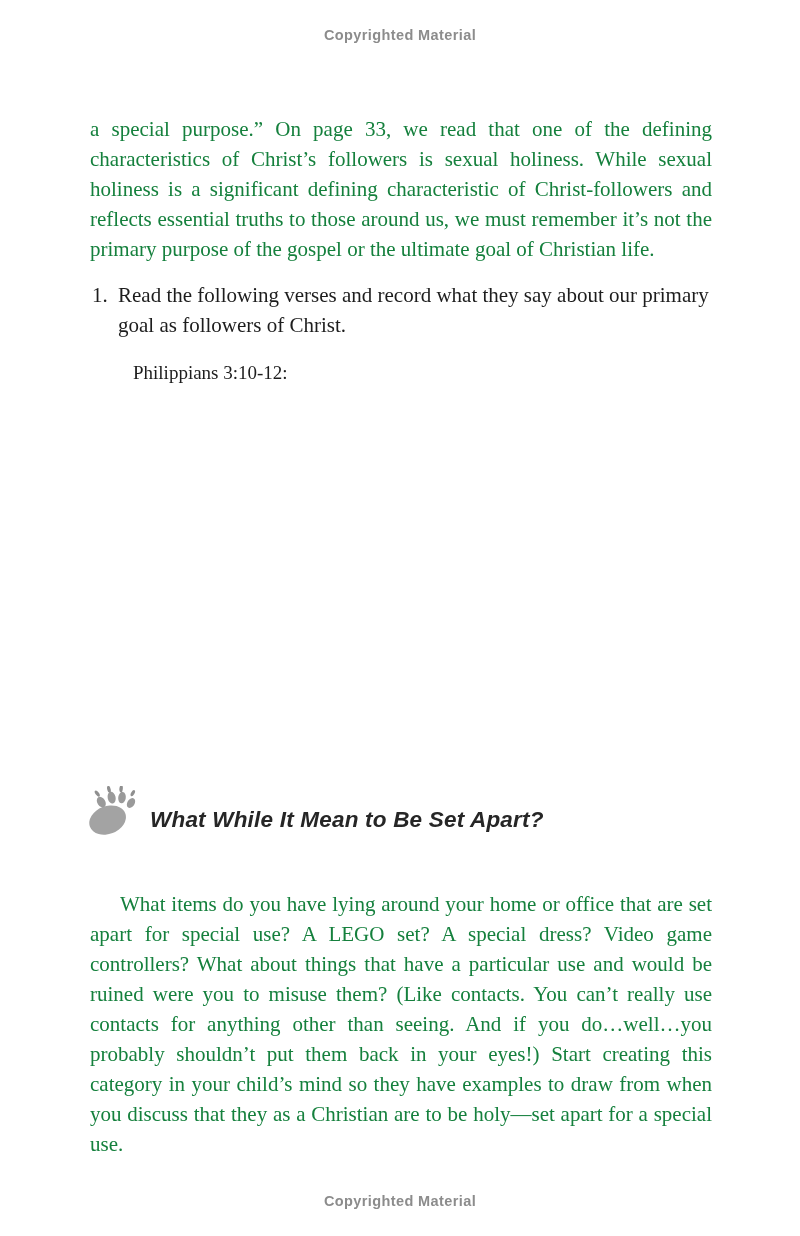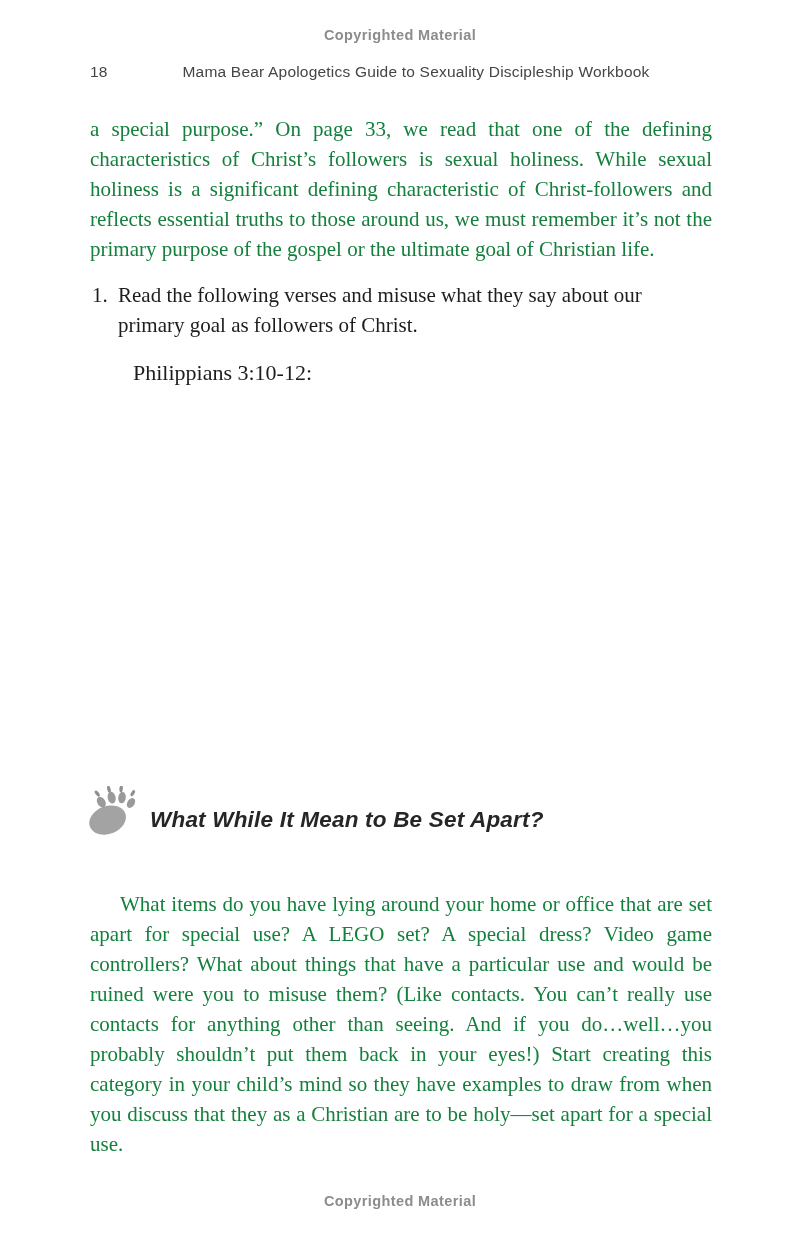--- a/index.html
+++ b/index.html
@@ -73,21 +73,21 @@
   .exercise-item .item-number {
     flex: 0 0 26px;
   }
   .exercise-item .item-text {
     flex: 1;
   }
 
   .verse-prompt {
     position: absolute;
     left: 133px;
-    font-size: 22px;
+    font-size: 19px;
     line-height: 30px;
     color: #1d1d1d;
   }
   .verse-1 { top: 358px; }
   .verse-2 { top: 561px; }
 
   .answer-space {
     position: absolute;
     left: 90px;
     width: 622px;
@@ -125,30 +125,26 @@
     text-indent: 30px;
   }
 </style>
 </head>
 <body>
 
 <div class="page">
 
   <div class="copyright-mark copyright-top">Copyrighted Material</div>
 
-  <div class="running-header">
-    <span class="page-num">18</span>
-    <span class="run-title">Mama Bear Apologetics Guide to Sexuality Discipleship Workbook</span>
-  </div>
 
   <p class="body-par par-opening">a special purpose.” On page 33, we read that one of the defining characteristics of Christ’s followers is sexual holiness. While sexual holiness is a significant defining characteristic of Christ-followers and reflects essential truths to those around us, we must remember it’s not the primary purpose of the gospel or the ultimate goal of Christian life.</p>
 
   <div class="exercise-item">
     <span class="item-number">1.</span>
-    <span class="item-text">Read the following verses and misuse what they say about our primary goal as followers of Christ.</span>
+    <span class="item-text">Read the following verses and record what they say about our primary goal as followers of Christ.</span>
   </div>
 
   <div class="verse-prompt verse-1">Philippians 3:10-12:</div>
 
   <div class="answer-space answer-space-1"></div>
 
 
   <div class="answer-space answer-space-2"></div>
 
   <div class="section-head">

